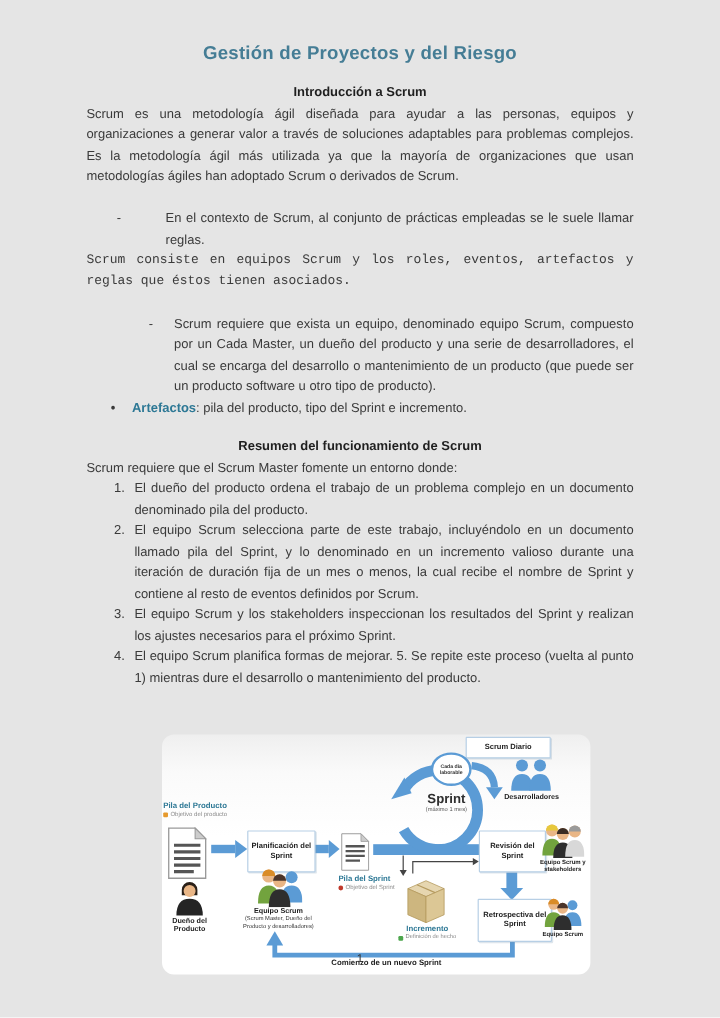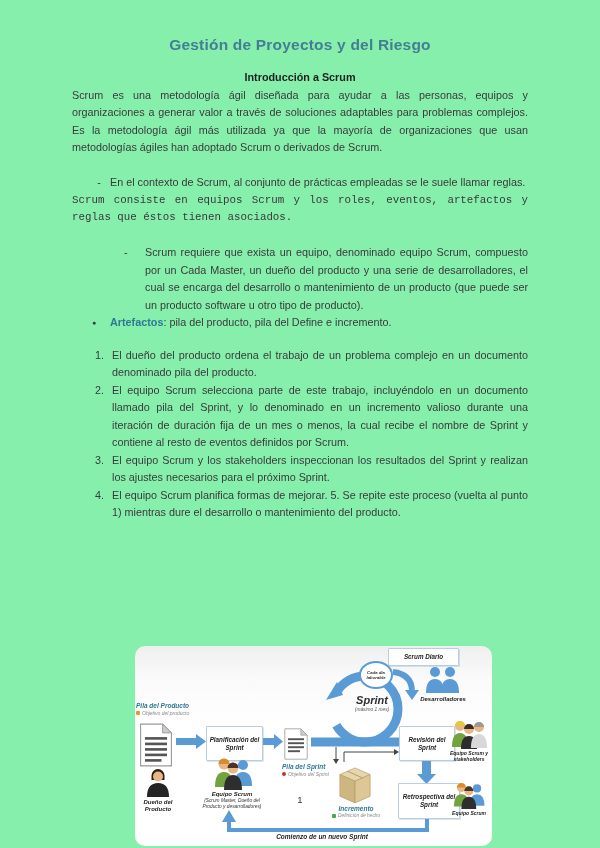--- a/index.html
+++ b/index.html
@@ -1,43 +1,43 @@
 <!DOCTYPE html>
 <html><head>
 <meta charset="utf-8">
 <style>
   html,body{margin:0;padding:0;background:#ffffff;}
-  .page{position:relative;width:600px;height:848px;background:#86efac;overflow:hidden;
+  .page{position:relative;width:600px;height:848px;background:#e5e5e5;overflow:hidden;
         font-family:"Liberation Sans",sans-serif;color:#3a3a3a;}
   .title{position:absolute;top:36px;left:0;width:600px;text-align:center;
          font-size:15.5px;font-weight:bold;color:#457d95;letter-spacing:.2px;}
   .doc{position:absolute;left:72px;top:69px;width:456px;font-size:10.8px;line-height:17.5px;text-align:justify;}
   .h2{font-weight:bold;color:#1f1f1f;text-align:center;}
   .p1{margin:0 0 17.5px 0;}
   .p0{margin:0;}
   .p3{margin:0 0 17.5px 0;font-family:Liberation Mono, monospace;}
   .dash-item{display:flex;padding-left:16px;}
   .dash-item .marker{width:22px;flex:0 0 22px;text-align:center;}
-  .dash-item .txt{flex:1;}
+  .dash-item .txt{flex:1;margin-left:28px;}
   .blist{margin:0 0 15px 0;}
   .b-item{display:flex;padding-left:20px;}
   .b-item .marker{width:18px;flex:0 0 18px;font-size:7px;line-height:17.5px;}
   .b-item .txt{flex:1;}
   .kw{font-weight:bold;color:#2d7895;}
   .sub-item{display:flex;padding-left:52px;}
   .sub-item .marker{width:21px;flex:0 0 21px;}
   .sub-item .txt{flex:1;}
   .num-item{display:flex;padding-left:23px;}
   .num-item .marker{width:17px;flex:0 0 17px;}
   .num-item .txt{flex:1;}
 
   
-  .diagram{position:absolute;left:135px;top:646px;width:357px;height:200px;
+  .diagram{position:absolute;left:135px;top:612px;width:357px;height:200px;
            background:linear-gradient(180deg,#efefef 0%,#fafafa 16%,#ffffff 42%);
-           border-radius:10px;font-family:"Liberation Sans",sans-serif;font-style:italic;}
+           border-radius:10px;font-family:"Liberation Sans",sans-serif;}
   .dg{position:absolute;}
   .dbox{position:absolute;background:#fff;border:1px solid #b7cfe5;border-radius:1px;
         box-shadow:1px 1px 0 rgba(120,150,180,.25);display:flex;align-items:center;justify-content:center;
         text-align:center;font-weight:bold;color:#222;font-size:6.3px;line-height:1.2;padding:1px;}
   .tlabel{font-weight:bold;color:#2d7895;font-size:6.5px;line-height:1.25;}
   .gsub{font-size:5px;color:#8a8a8a;line-height:1.3;display:flex;align-items:center;gap:2px;}
   .dot{display:inline-block;width:4px;height:4px;border-radius:1px;flex:0 0 4px;}
   .blabel{font-weight:bold;color:#1d1d1d;font-size:6px;line-height:1.2;text-align:center;}
   .slabel{font-weight:bold;color:#1d1d1d;font-size:5px;line-height:1.25;text-align:center;}
   .sprint-wrap{position:absolute;left:205px;top:48px;width:64px;text-align:center;}
@@ -65,24 +65,26 @@
     </div>
     <p class="p3">Scrum consiste en equipos Scrum y los roles, eventos, artefactos y reglas que éstos tienen asociados.</p>
 
     <div class="blist">
       <div class="sub-item">
         <span class="marker">-</span>
         <span class="txt">Scrum requiere que exista un equipo, denominado equipo Scrum, compuesto por un Cada Master, un dueño del producto y una serie de desarrolladores, el cual se encarga del desarrollo o mantenimiento de un producto (que puede ser un producto software u otro tipo de producto).</span>
       </div>
       <div class="b-item">
         <span class="marker">●</span>
-        <span class="txt"><span class="kw">Artefactos</span><span>: pila del producto, pila del Define e incremento.</span></span>
-      </div>
-    </div>
-
+        <span class="txt"><span class="kw">Artefactos</span><span>: pila del producto, tipo del Sprint e incremento.</span></span>
+      </div>
+    </div>
+
+    <div class="h2">Resumen del funcionamiento de Scrum</div>
+    <p class="p0">Scrum requiere que el Scrum Master fomente un entorno donde:</p>
     <div class="num-item">
       <span class="marker">1.</span>
       <span class="txt">El dueño del producto ordena el trabajo de un problema complejo en un documento denominado pila del producto.</span>
     </div>
     <div class="num-item">
       <span class="marker">2.</span>
       <span class="txt">El equipo Scrum selecciona parte de este trabajo, incluyéndolo en un documento llamado pila del Sprint, y lo denominado en un incremento valioso durante una iteración de duración fija de un mes o menos, la cual recibe el nombre de Sprint y contiene al resto de eventos definidos por Scrum.</span>
     </div>
     <div class="num-item">
       <span class="marker">3.</span>

